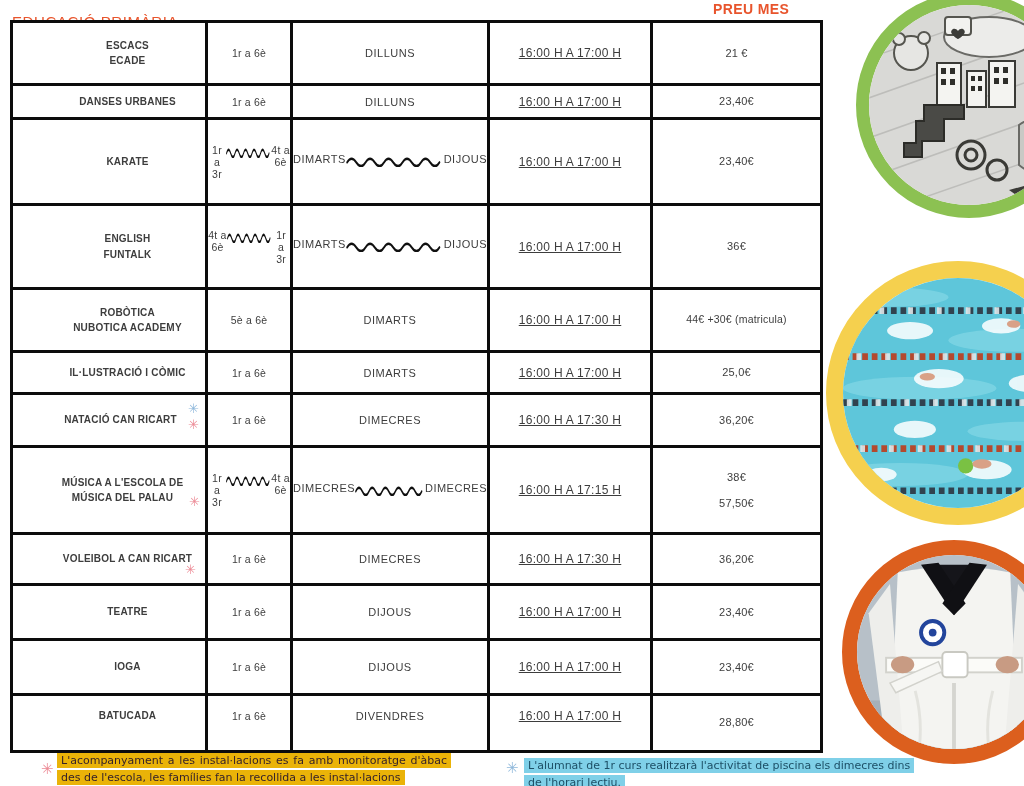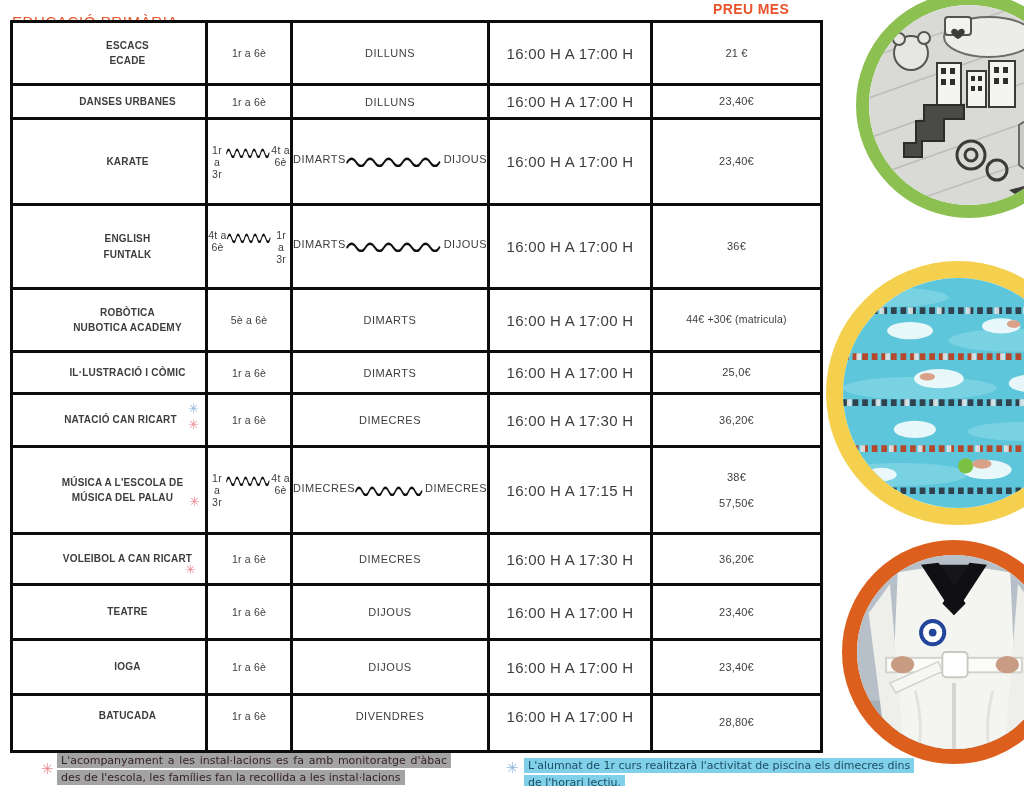--- a/index.html
+++ b/index.html
@@ -20,38 +20,38 @@
   table.schedule{
     position:absolute;left:10px;top:20px;border-collapse:collapse;table-layout:fixed;
   }
   table.schedule td{
     border:3px solid #0c0c0c;text-align:center;vertical-align:middle;
     padding:0;position:relative;color:#3d3d3d;background:#fff;
   }
   .name{font-size:10px;font-weight:bold;line-height:1.55;white-space:pre-line;letter-spacing:.2px;padding-left:37px;}
   .grade{font-size:10.5px;letter-spacing:.2px;}
   .day{font-size:11px;letter-spacing:.5px;}
-  .time{font-size:15px;letter-spacing:.3px;}
+  .time{font-size:12px;letter-spacing:.3px;text-decoration:underline;}
   .price{font-size:11px;letter-spacing:.2px;white-space:pre-line;line-height:2.4;}
   .split{display:flex;justify-content:center;align-items:stretch;}
   .split span{display:block;}
   .wave{display:block;width:97%;height:11px;margin:3px auto;}
   
   .mark{position:absolute;font-size:13px;line-height:1;}
   .mark-blue{color:#8FB8DB;}
   .mark-pink{color:#EC8A95;}
   .mk-nat-blue{right:6px;top:7px;}
   .mk-nat-pink{right:6px;top:23px;}
   .mk-mus-pink{right:5px;top:47px;}
   .mk-vol-pink{right:9px;top:28px;}
   
   .note{position:absolute;font-family:"DejaVu Sans", sans-serif;font-size:11px;
     line-height:1.55;text-align:justify;}
   .note-pink{left:57px;top:752px;width:394px;color:#35222a;}
-  .note-pink .hl{background:#a3a3a3;padding:1px 4px;-webkit-box-decoration-break:clone;box-decoration-break:clone;}
+  .note-pink .hl{background:#eab308;padding:1px 4px;-webkit-box-decoration-break:clone;box-decoration-break:clone;}
   .note-blue{left:524px;top:757px;width:390px;color:#1d4f66;}
   .note-blue .hl{background:#7FD0E8;padding:1px 4px;-webkit-box-decoration-break:clone;box-decoration-break:clone;}
   .fn-mark{position:absolute;font-size:15px;line-height:1;}
   .fn-mark-pink{left:41px;top:761px;color:#EC8A95;}
   .fn-mark-blue{left:506px;top:760px;color:#8FB8DB;}
   
   .circle{position:absolute;border-radius:50%;overflow:hidden;box-sizing:border-box;background:#fff;}
   .circle svg{display:block;width:100%;height:100%;}
   #c-green{left:856px;top:-8px;width:226px;height:226px;border:13px solid #8CC152;}
   #c-yellow{left:826px;top:261px;width:264px;height:264px;border:17px solid #F5D04E;}

